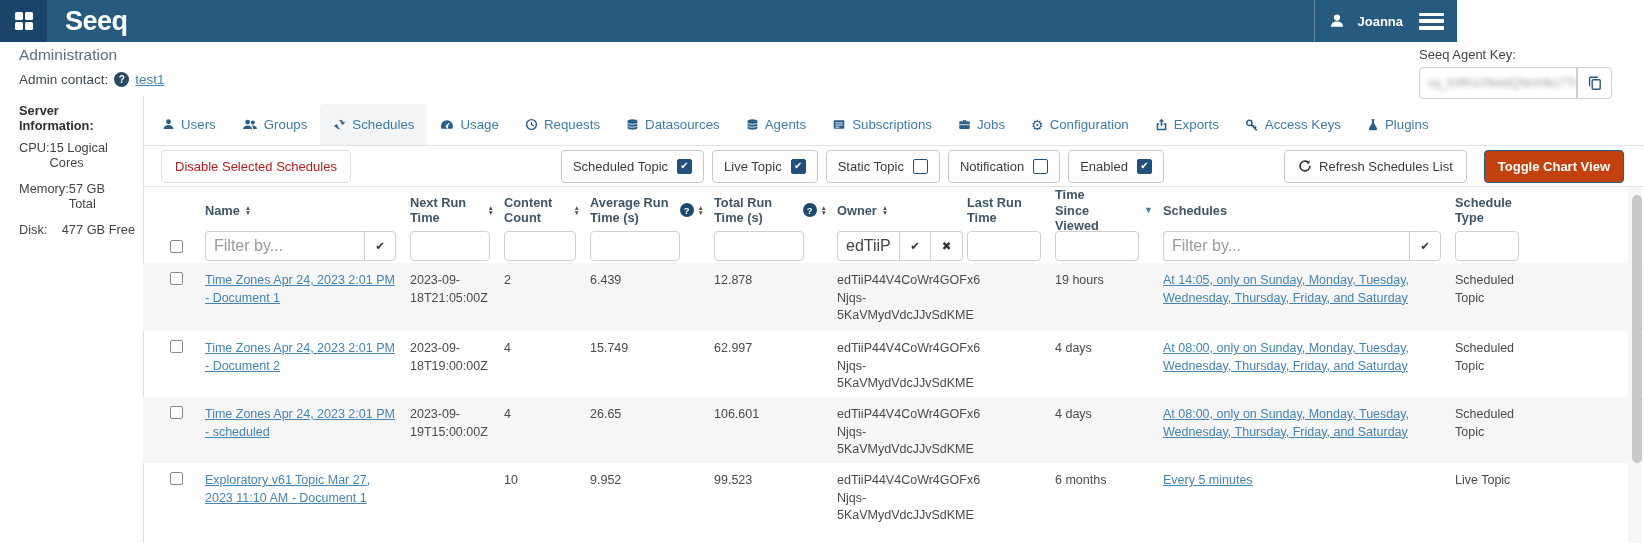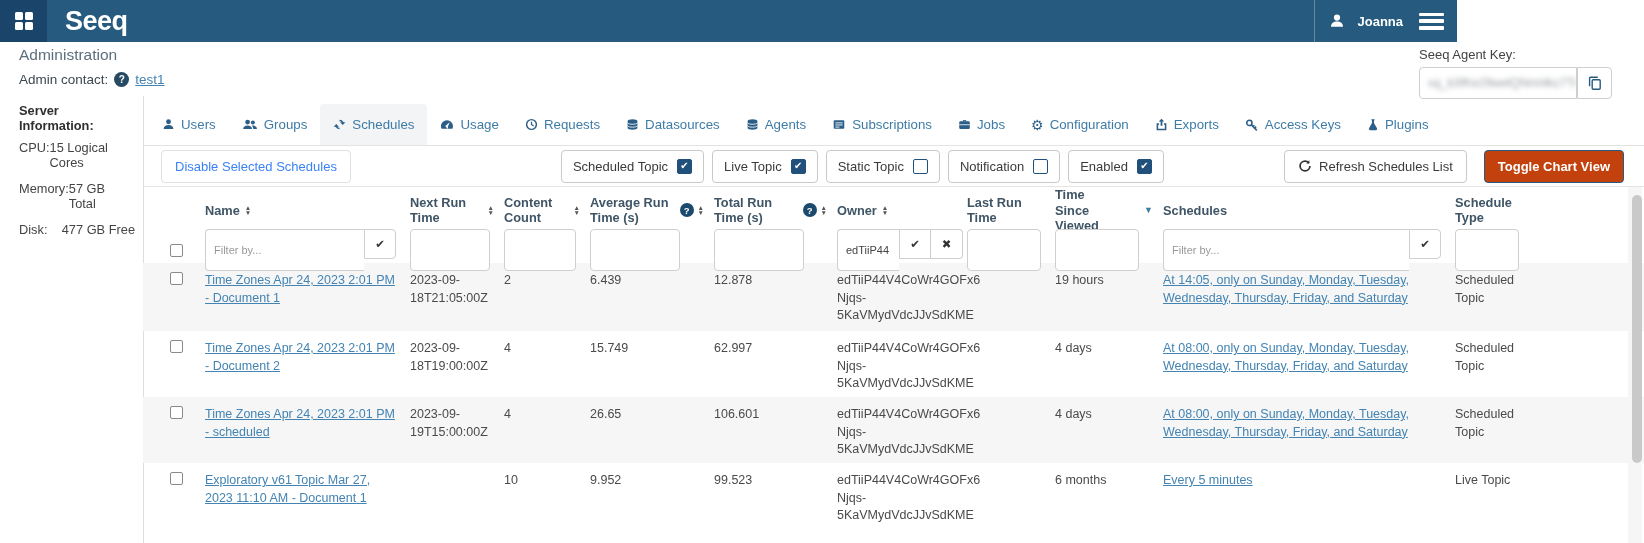--- a/index.html
+++ b/index.html
@@ -40,21 +40,21 @@
   
   .tabs { position:absolute; left:144px; right:0; top:104px; height:42px; display:flex; align-items:stretch; padding-left:5px; border-bottom:1px solid #e3e3e3; }
   .tab { display:flex; align-items:center; gap:6px; padding:0 13px; color:#3e7ca6; font-size:13.3px; cursor:pointer; text-decoration:none; }
   .tab .ticon { color:#2c5f88; display:inline-flex; align-items:center; }
   .tab.active { background:#f2f4f5; border-radius:4px 4px 0 0; }
   .uni-ic { font-family:"DejaVu Sans",sans-serif; font-size:14px; line-height:1; }
 
   
   .toolbar { position:absolute; left:144px; right:0; top:146px; height:40px; display:flex; align-items:center; padding:0 20px 0 17px; }
   .btn { border:1px solid #c9c9c9; background:#fff; border-radius:4px; font-size:13px; color:#3b3b3b; height:33px; padding:0 13px; display:inline-flex; align-items:center; gap:7px; cursor:pointer; font-family:inherit; }
-  .btn.disabled { color:#3b82f6; border-color:#e0e0e0; cursor:default;text-align:right; }
+  .btn.disabled { color:#b91c1c; border-color:#e0e0e0; cursor:default;text-align:right; }
   .btn.primary { background:#c2410c; border-color:#265a7e; color:#fff; font-weight:700; }
   .checks { display:flex; gap:8px; margin-left:210px; }
   .check-pill { border:1px solid #c9c9c9; background:#fff; border-radius:4px; height:33px; padding:0 11px; display:inline-flex; align-items:center; gap:9px; font-size:13px; color:#3b3b3b; cursor:pointer; }
   .cb { width:15px; height:15px; border:1px solid #21517a; border-radius:2px; background:#fff; display:inline-flex; align-items:center; justify-content:center; }
   .cb.checked { background:#21517a; }
   .cb .cm { color:#fff; font-size:10px; line-height:1; }
   .tb-spacer { flex:1; }
   .right-btns { display:flex; gap:17px; }
 
   
@@ -64,21 +64,21 @@
   .hcell { display:flex; align-items:center; padding-right:10px; line-height:15.5px; }
   .h-split { justify-content:space-between; }
   .h-inline { justify-content:flex-start; gap:5px; }
   .hicons { display:inline-flex; align-items:center; gap:4px; flex:0 0 auto; }
   .sorter { display:inline-flex; flex-direction:column; line-height:5.5px; font-size:6.5px; color:#555; cursor:pointer; }
   .sorted-desc { color:#3e7ca6; font-size:9px; cursor:pointer; }
   .help-badge { width:14px; height:14px; border-radius:50%; background:#1c4a6e; color:#fff; font-size:9.5px; font-weight:bold; display:inline-flex; align-items:center; justify-content:center; cursor:pointer; }
 
   .frow { height:34px; align-items:center; font-size:12.5px; }
   .fcell { display:flex; align-items:center; padding-right:14px; }
-  .finput { height:42px; border:1px solid #cfcfcf; border-radius:4px; padding:8px 8px; font-size:11px; color:#444; width:100%; min-width:0; font-family:inherit; outline:none; }
+  .finput { height:30px; border:1px solid #cfcfcf; border-radius:4px; padding:8px 8px; font-size:16px; color:#444; width:100%; min-width:0; font-family:inherit; outline:none; }
   .finput::placeholder { color:#9a9a9a; }
   .igroup { display:flex; width:100%; }
   .igroup .finput { border-radius:4px 0 0 4px; border-right:none; flex:1; }
   .ibtn { height:30px; width:32px; flex:0 0 32px; border:1px solid #cfcfcf; background:#fff; display:flex; align-items:center; justify-content:center; font-size:11.5px; color:#333; cursor:pointer; }
   .ibtn:last-child { border-radius:0 4px 4px 0; }
   .ibtn + .ibtn { border-left:none; }
   .rowcb { width:13px; height:13px; border:1px solid #8a8a8a; border-radius:2px; background:#fff; display:inline-block; cursor:pointer; }
 
   .trow { font-size:12.5px; color:#4a4a4a; line-height:17.5px; }
   .trow .cell { padding:9px 10px 4px 0; }

